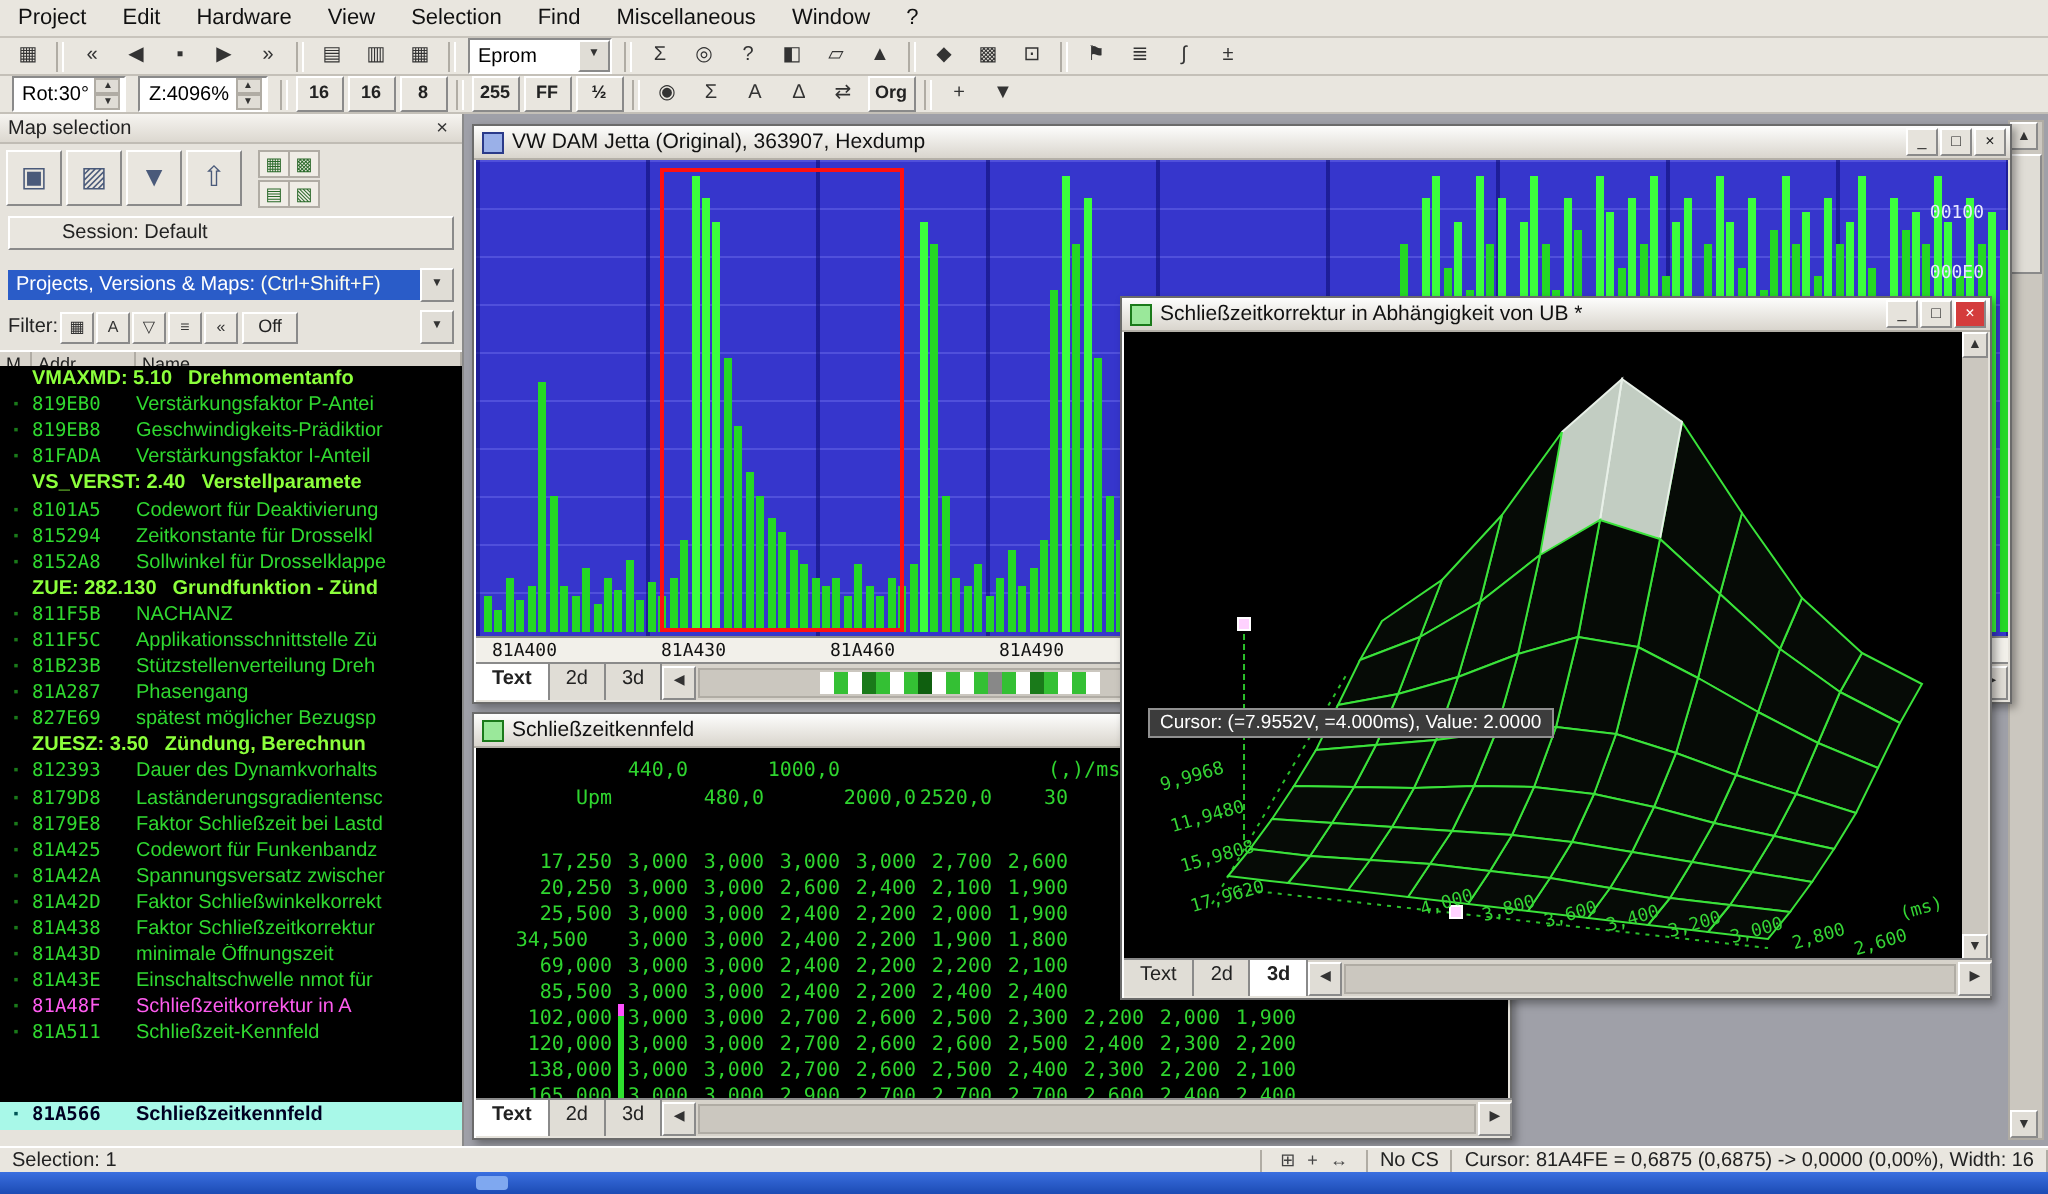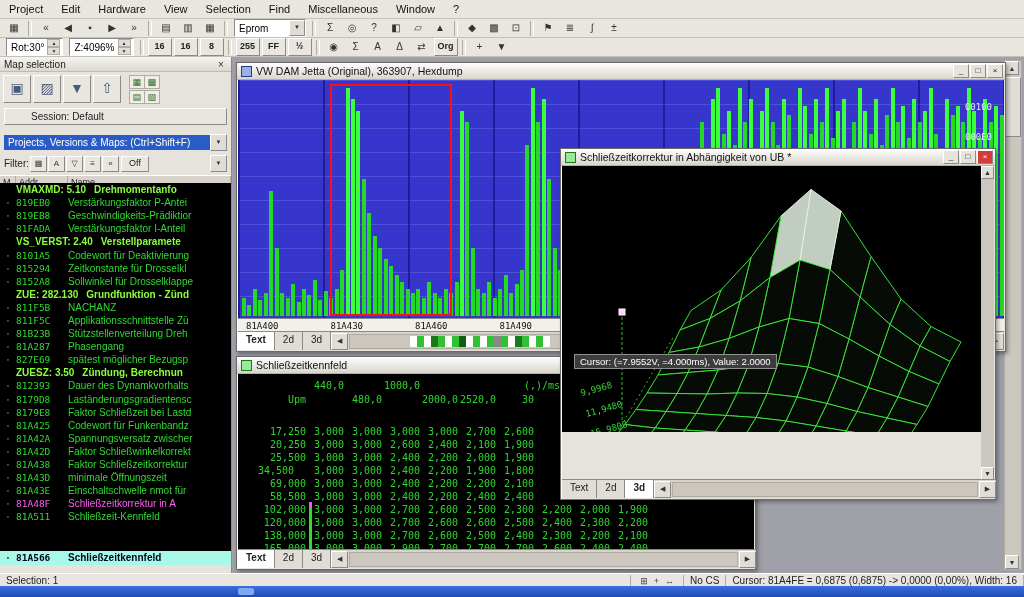--- a/index.html
+++ b/index.html
@@ -82,21 +82,21 @@
   
   .kf-content{position:absolute;left:1px;top:17px;right:1px;bottom:19px;background:#000;font-family:"DejaVu Sans Mono",monospace;color:#2fd52f;overflow:hidden;}
   .kf-h{position:absolute;font-size:10px;width:44px;text-align:right;}
   .kf-unit{position:absolute;left:286px;top:6px;font-size:10px;}
   .kf-corner{position:absolute;left:24px;top:20px;width:44px;text-align:right;font-size:10px;}
   .kf-row{position:absolute;left:0;height:13px;font-size:10px;width:100%;}
   .kf-row span{position:absolute;width:44px;text-align:right;}
   .kf-strip{position:absolute;left:71px;top:128px;width:3px;height:54px;background:#2ee02e;}
   .kf-strip::before{content:"";position:absolute;left:0;top:0;width:3px;height:6px;background:#ff50ff;}
   
-  .sf-content{position:absolute;left:1px;top:17px;width:420px;height:266px;background:#000;overflow:hidden;}
+  .sf-content{position:absolute;left:1px;top:17px;width:420px;height:314px;background:#000;overflow:hidden;}
   .sf-content svg{position:absolute;left:0;top:0;}
   .sf-label{position:absolute;color:#35d435;font-family:"DejaVu Sans Mono",monospace;font-size:9px;transform:rotate(-16deg);white-space:nowrap;}
   .sf-tooltip{position:absolute;left:12px;top:188px;background:#3c3c3c;border:1px solid #909090;color:#fff;font-size:9.5px;padding:1px 5px;white-space:nowrap;}
   .vscroll{position:absolute;right:1px;top:17px;bottom:19px;width:13px;background:#cbc7bf;display:flex;flex-direction:column;justify-content:space-between;}
   .vscroll .sbtn{width:13px;height:13px;box-sizing:border-box;line-height:11px;}
   .mdi-vscroll{position:absolute;right:2px;top:3px;width:16px;height:508px;background:#cbc7bf;border:1px solid #b0aca4;display:flex;flex-direction:column;}
   .mdi-vscroll .sbtn{width:14px;height:14px;box-sizing:border-box;}
   .mdi-thumb{width:14px;height:58px;background:#e0ddd6;border:1px solid;border-color:#fff #8a8a8a #8a8a8a #fff;margin-top:2px;}
   .mdi-spacer{flex:1;}
   
@@ -639,21 +639,21 @@
             <div class="kf-row" style="top: 104px;">
               <span style="left: 24px;">69,000</span>
               <span style="left: 62px;">3,000</span>
               <span style="left: 100px;">3,000</span>
               <span style="left: 138px;">2,400</span>
               <span style="left: 176px;">2,200</span>
               <span style="left: 214px;">2,200</span>
               <span style="left: 252px;">2,100</span>
             </div>
             <div class="kf-row" style="top: 117px;">
-              <span style="left: 24px;">58,500</span>
+              <span style="left: 24px;">85,500</span>
               <span style="left: 62px;">3,000</span>
               <span style="left: 100px;">3,000</span>
               <span style="left: 138px;">2,400</span>
               <span style="left: 176px;">2,200</span>
               <span style="left: 214px;">2,400</span>
               <span style="left: 252px;">2,400</span>
             </div>
             <div class="kf-row" style="top: 130px;">
               <span style="left: 24px;">102,000</span>
               <span style="left: 62px;">3,000</span>

